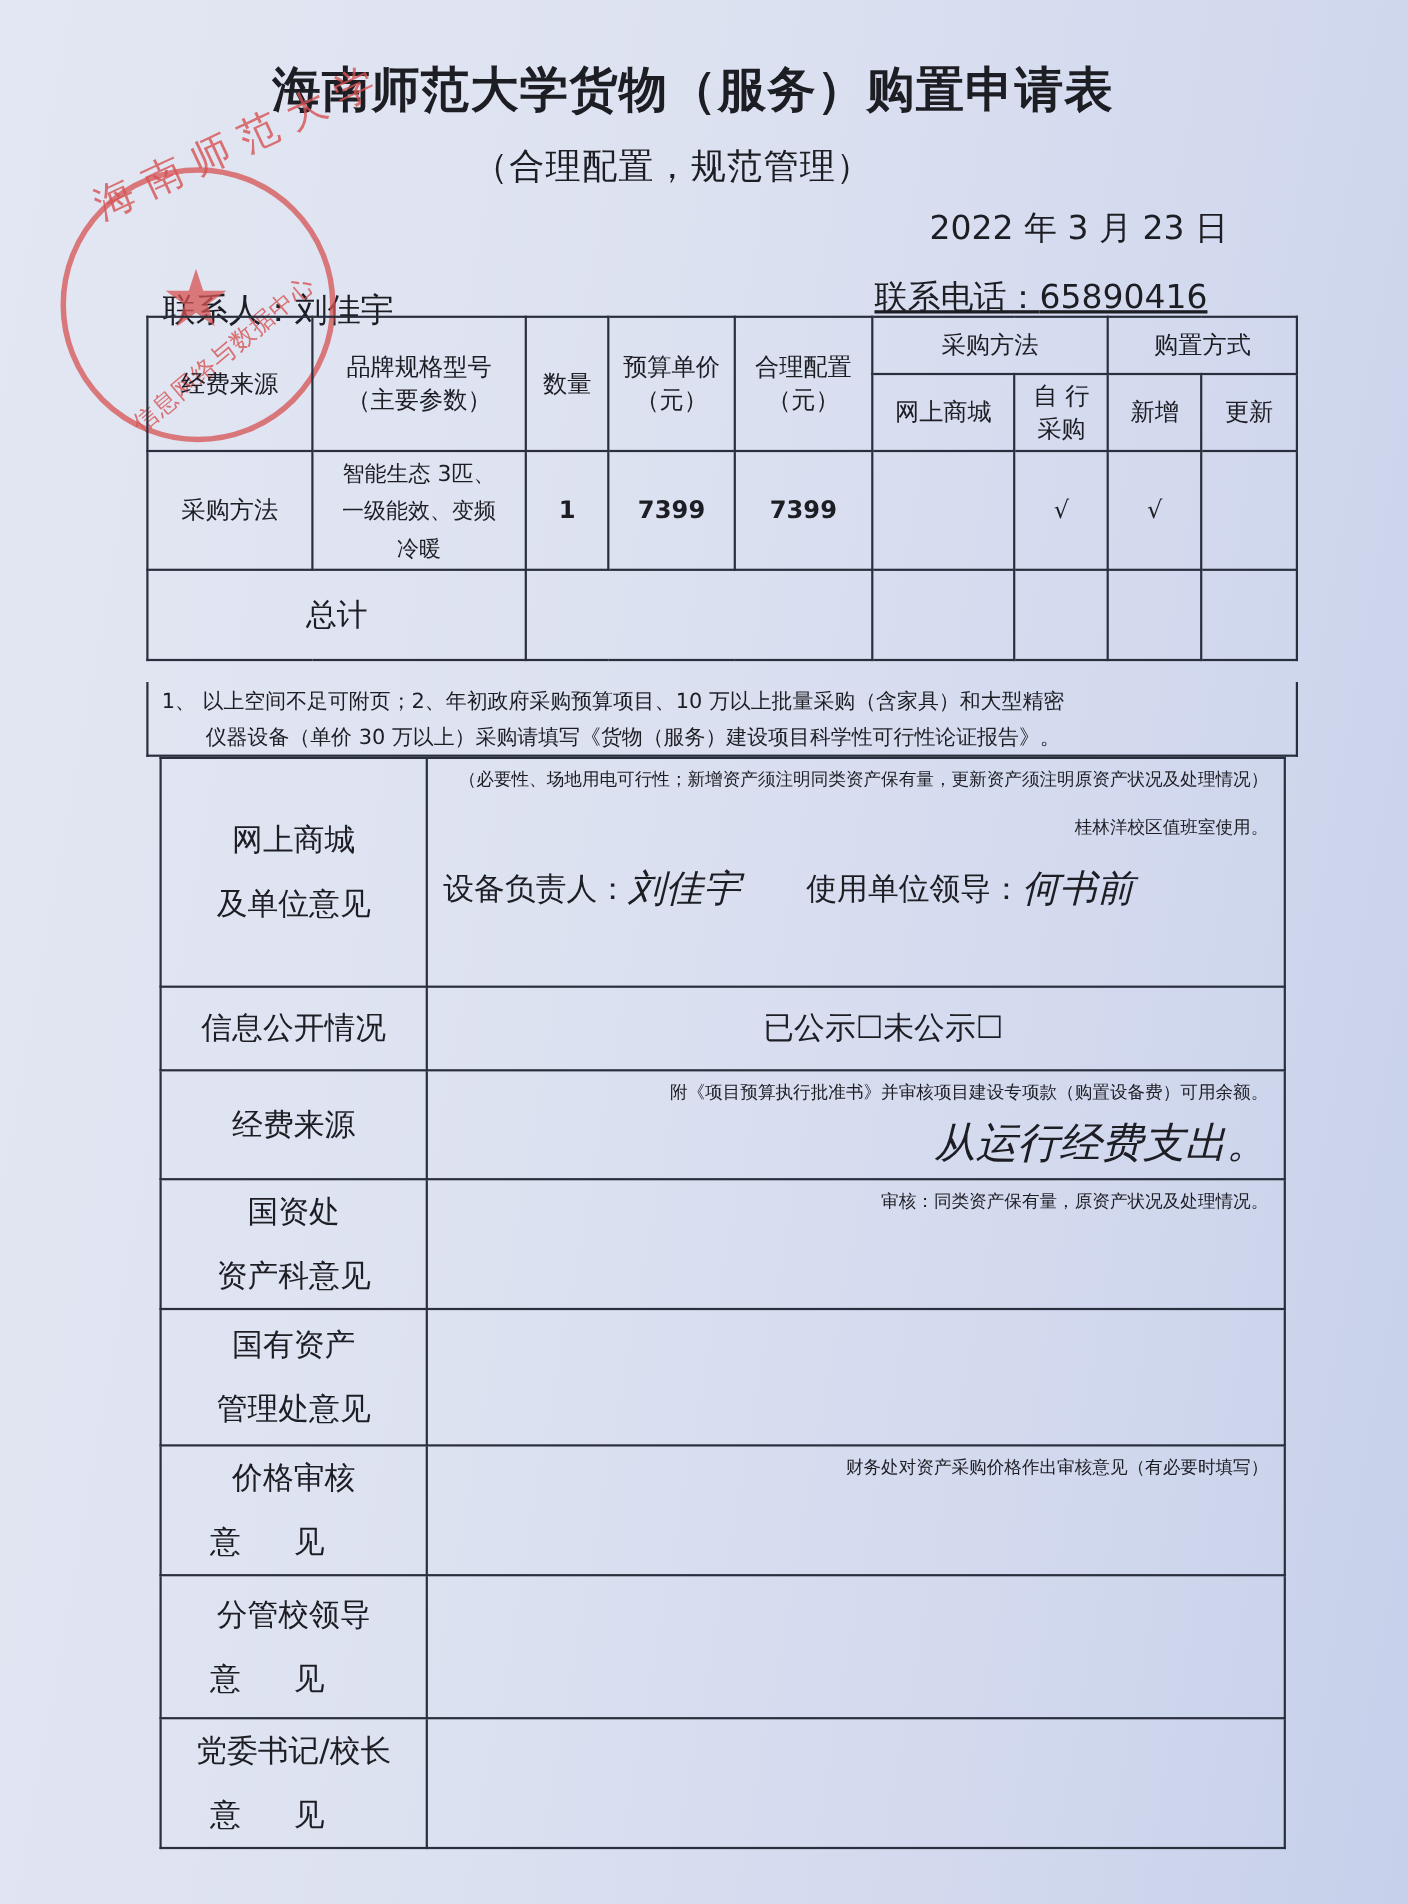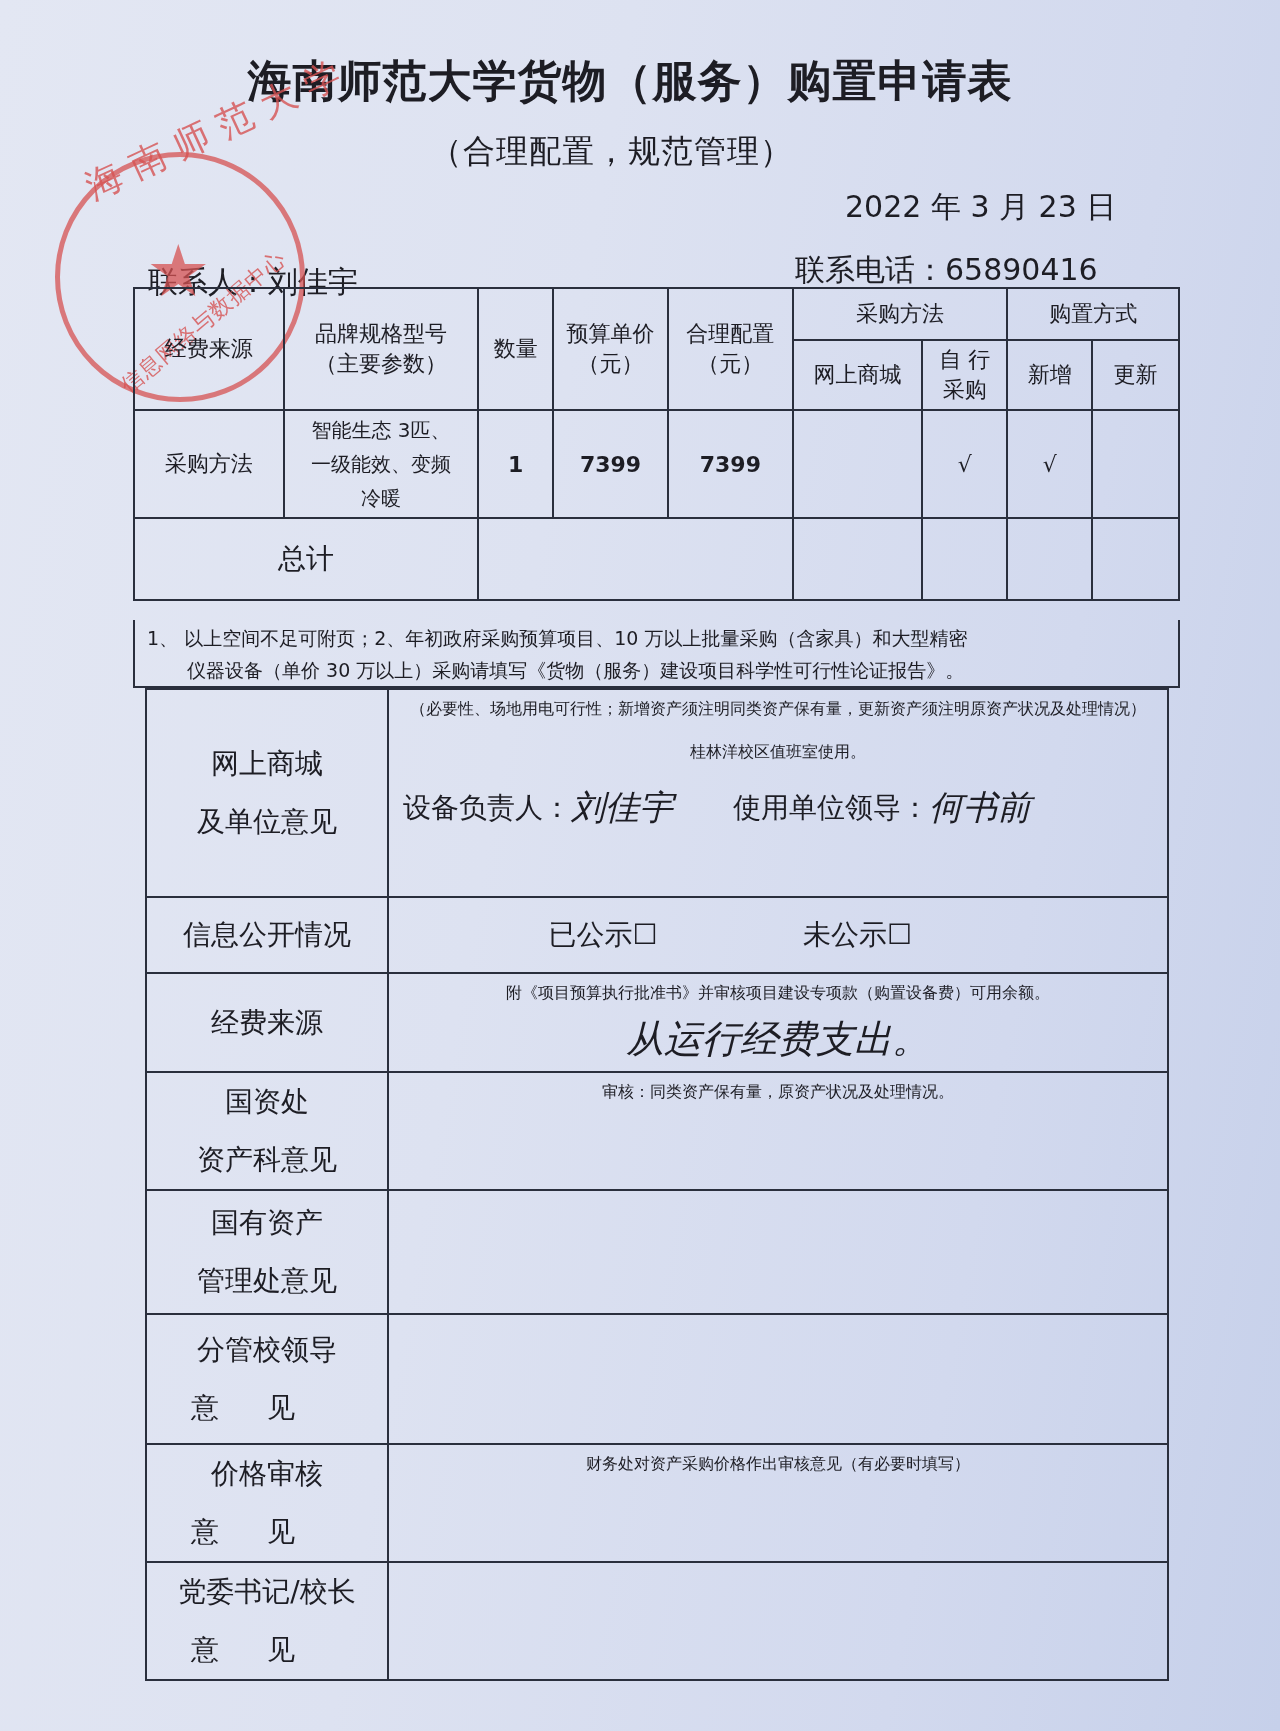--- a/index.html
+++ b/index.html
@@ -15,21 +15,21 @@
     position: absolute; left: 195px; top: 40px; width: 870px;
     font-size: 44px; font-weight: bold; letter-spacing: 1px; text-align: center;
   }
   .subtitle {
     position: absolute; left: 430px; top: 118px; font-size: 32px; letter-spacing: 1px;
   }
   .meta { position: absolute; font-size: 30px; }
   .meta.unit { left: 148px; top: 188px; }
   .meta.date { left: 845px; top: 175px; }
   .meta.contact { left: 148px; top: 250px; }
-  .meta.phone { left: 795px; top: 238px; }
+  .meta.phone { left: 795px; top: 238px; text-decoration: underline; }
 
   .stamp {
     position: absolute; left: 55px; top: 140px; width: 240px; height: 240px;
     border: 5px solid rgba(214, 82, 82, 0.75); border-radius: 50%;
     color: rgba(214, 82, 82, 0.8); pointer-events: none;
   }
   .stamp .star {
     position: absolute; left: 86px; top: 78px; font-size: 72px; line-height: 1;
     color: rgba(214, 82, 82, 0.75);
   }
@@ -53,21 +53,21 @@
 
   .note {
     position: absolute; left: 133px; top: 608px; width: 1047px; height: 68px;
     border: 2px solid #2a2f3d; border-top: none; box-sizing: border-box;
     font-size: 19px; line-height: 32px; padding: 2px 12px;
   }
   .note .l2 { padding-left: 40px; display: block; }
 
   .t2 { left: 145px; top: 676px; width: 1024px; }
   .t2 td.label { width: 240px; font-size: 28px; line-height: 58px; }
-  .t2 td.content { text-align: center; vertical-align: top; padding: 6px 14px; position: relative; }
+  .t2 td.content { text-align: right; vertical-align: top; padding: 6px 14px; position: relative; }
   .hint { font-size: 16px; line-height: 26px; display: block; }
   .reason { font-size: 16px; margin-top: 20px; display: block; }
   .sigline { font-size: 28px; margin-top: 22px; display: flex; gap: 0; align-items: center; }
   .sigline .sig {
     font-family: "DejaVu Serif", serif; font-style: italic; font-size: 34px; margin-right: 60px;
   }
   .public { font-size: 28px; display: flex; align-items: center; }
   .public span.item { width: 400px; }
   .handwrite {
     font-family: "DejaVu Serif", serif; font-style: italic; font-size: 38px; margin-top: 8px; display: block;
@@ -210,36 +210,36 @@
         <span class="hint">审核：同类资产保有量，原资产状况及处理情况。</span>
       </td>
     </tr>
     <tr style="height:124px">
       <td class="label">
         <div>国有资产</div>
         <div>管理处意见</div>
       </td>
       <td class="content"></td>
     </tr>
+    <tr style="height:114px">
+      <td class="label">
+        <div>价格审核</div>
+        <div class="spaced">意见</div>
+      </td>
+      <td class="content">
+        <span class="hint">财务处对资产采购价格作出审核意见（有必要时填写）</span>
+      </td>
+    </tr>
     <tr style="height:130px">
       <td class="label">
         <div>分管校领导</div>
         <div class="spaced">意见</div>
       </td>
       <td class="content"></td>
     </tr>
-    <tr style="height:114px">
-      <td class="label">
-        <div>价格审核</div>
-        <div class="spaced">意见</div>
-      </td>
-      <td class="content">
-        <span class="hint">财务处对资产采购价格作出审核意见（有必要时填写）</span>
-      </td>
-    </tr>
     <tr style="height:110px">
       <td class="label">
         <div>党委书记/校长</div>
         <div class="spaced">意见</div>
       </td>
       <td class="content"></td>
     </tr>
   </tbody>
     </table>
 

